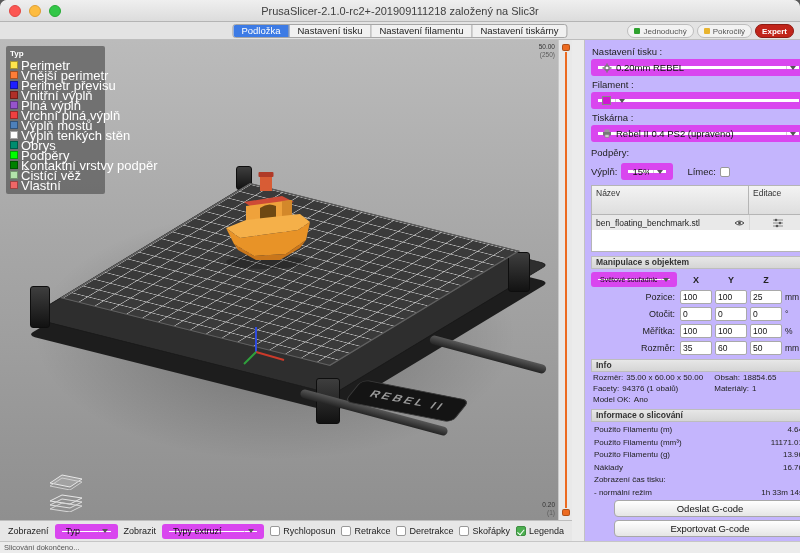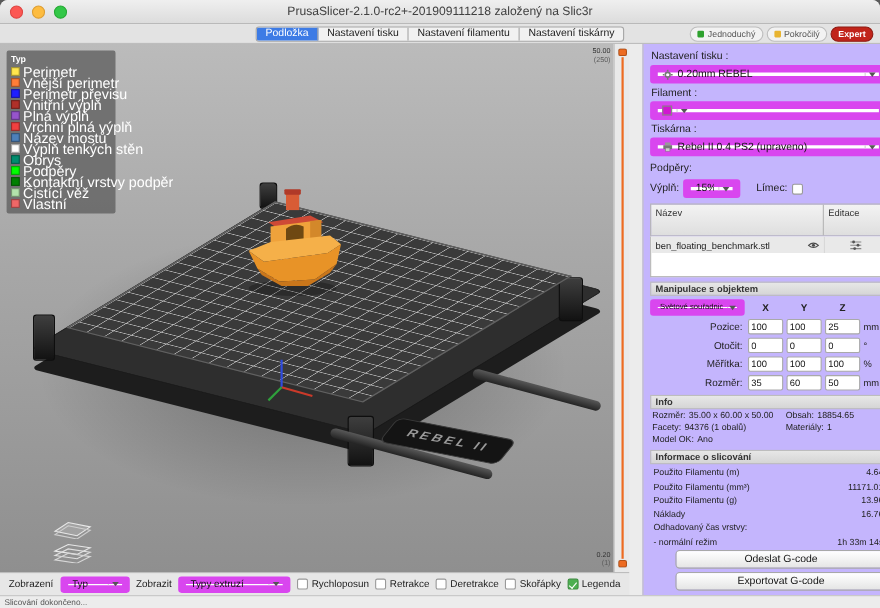--- a/index.html
+++ b/index.html
@@ -201,21 +201,21 @@
       <div class="lrow">
           <span class="lsw" style="background-color: rgb(150, 84, 204);"></span>
           <span class="llb">Plná výplň</span>
         </div>
       <div class="lrow">
           <span class="lsw" style="background-color: rgb(240, 64, 64);"></span>
           <span class="llb">Vrchní plná výplň</span>
         </div>
       <div class="lrow">
           <span class="lsw" style="background-color: rgb(77, 128, 186);"></span>
-          <span class="llb">Název mostů</span>
+          <span class="llb">Výplň mostů</span>
         </div>
       <div class="lrow">
           <span class="lsw" style="background-color: rgb(255, 255, 255);"></span>
           <span class="llb">Výplň tenkých stěn</span>
         </div>
       <div class="lrow">
           <span class="lsw" style="background-color: rgb(0, 140, 110);"></span>
           <span class="llb">Obrys</span>
         </div>
       <div class="lrow">
@@ -417,21 +417,21 @@
       </div>
     <div class="slicedrow">
         <span>Použito Filamentu (g)</span>
         <span>13.96</span>
       </div>
     <div class="slicedrow">
         <span>Náklady</span>
         <span>16.76</span>
       </div>
     <div class="slicedrow">
-        <span>Odhadovaný čas vrstvy:</span>
+        <span>Zobrazení čas tisku:</span>
         <span></span>
       </div>
     <div class="slicedrow">
         <span>- normální režim</span>
         <span>1h 33m 14s</span>
       </div>
 
     <div class="gbtn">Odeslat G-code</div>
     <div class="gbtn">Exportovat G-code</div>
   </div>

